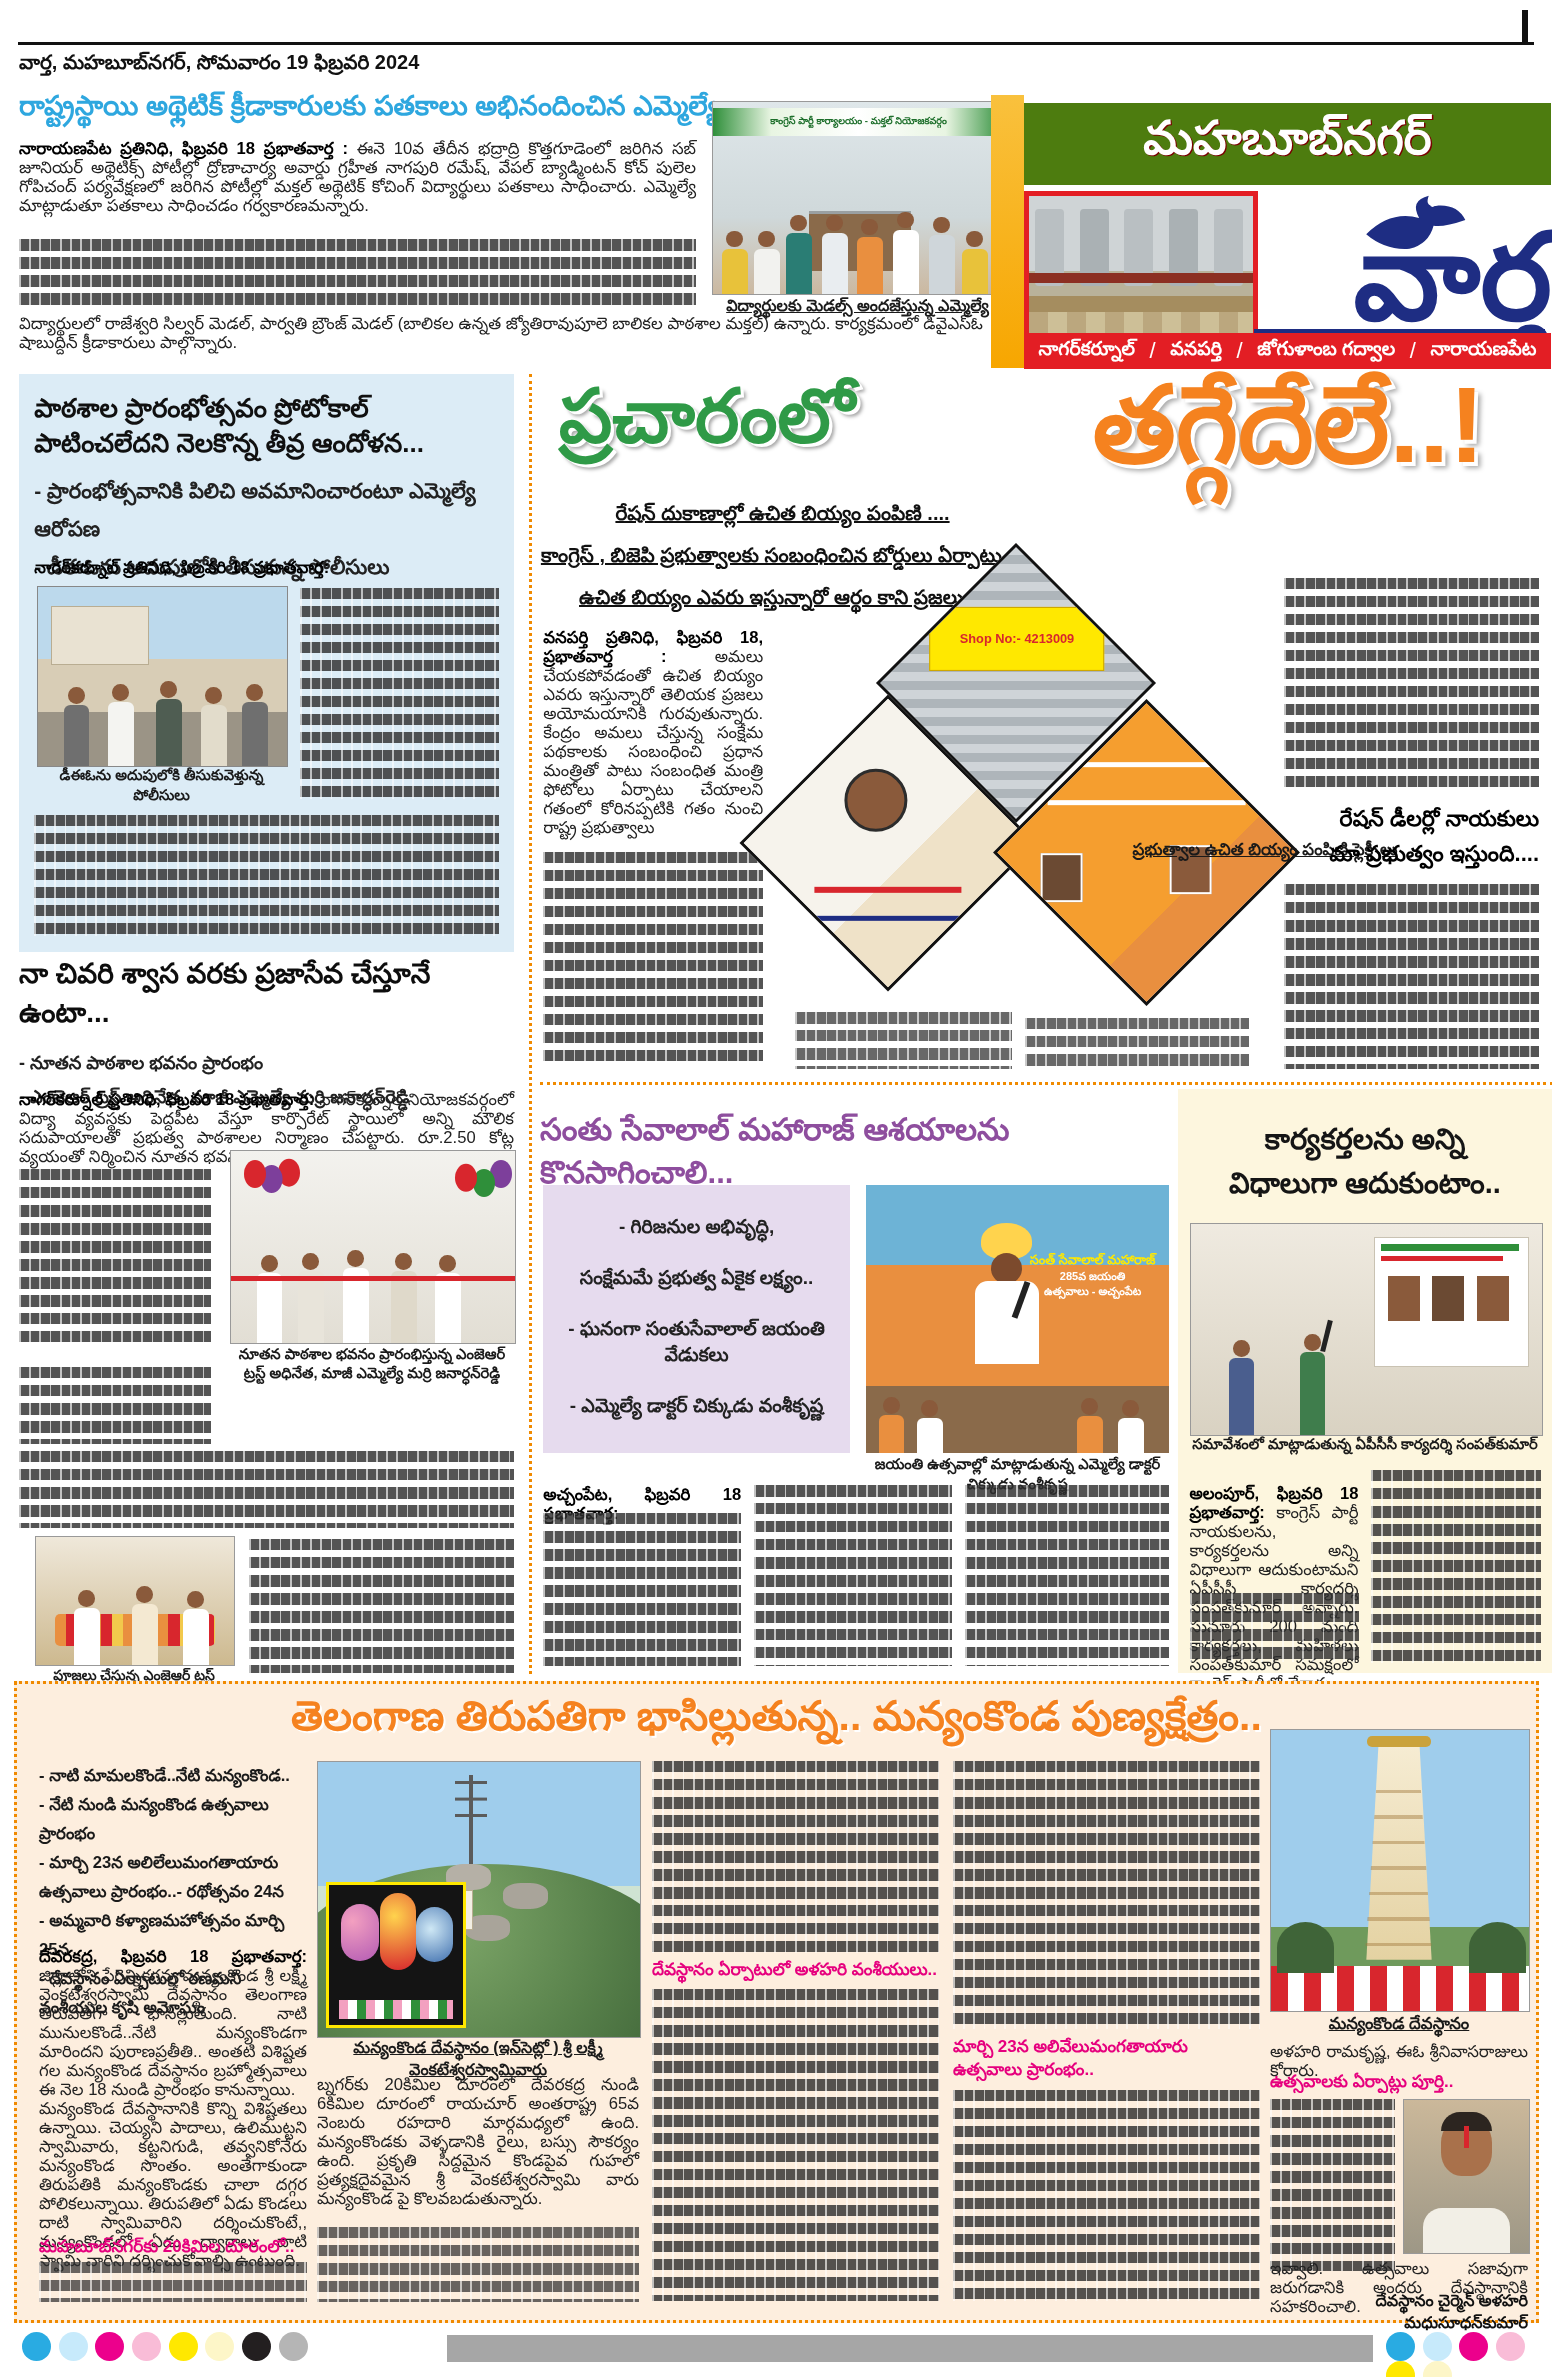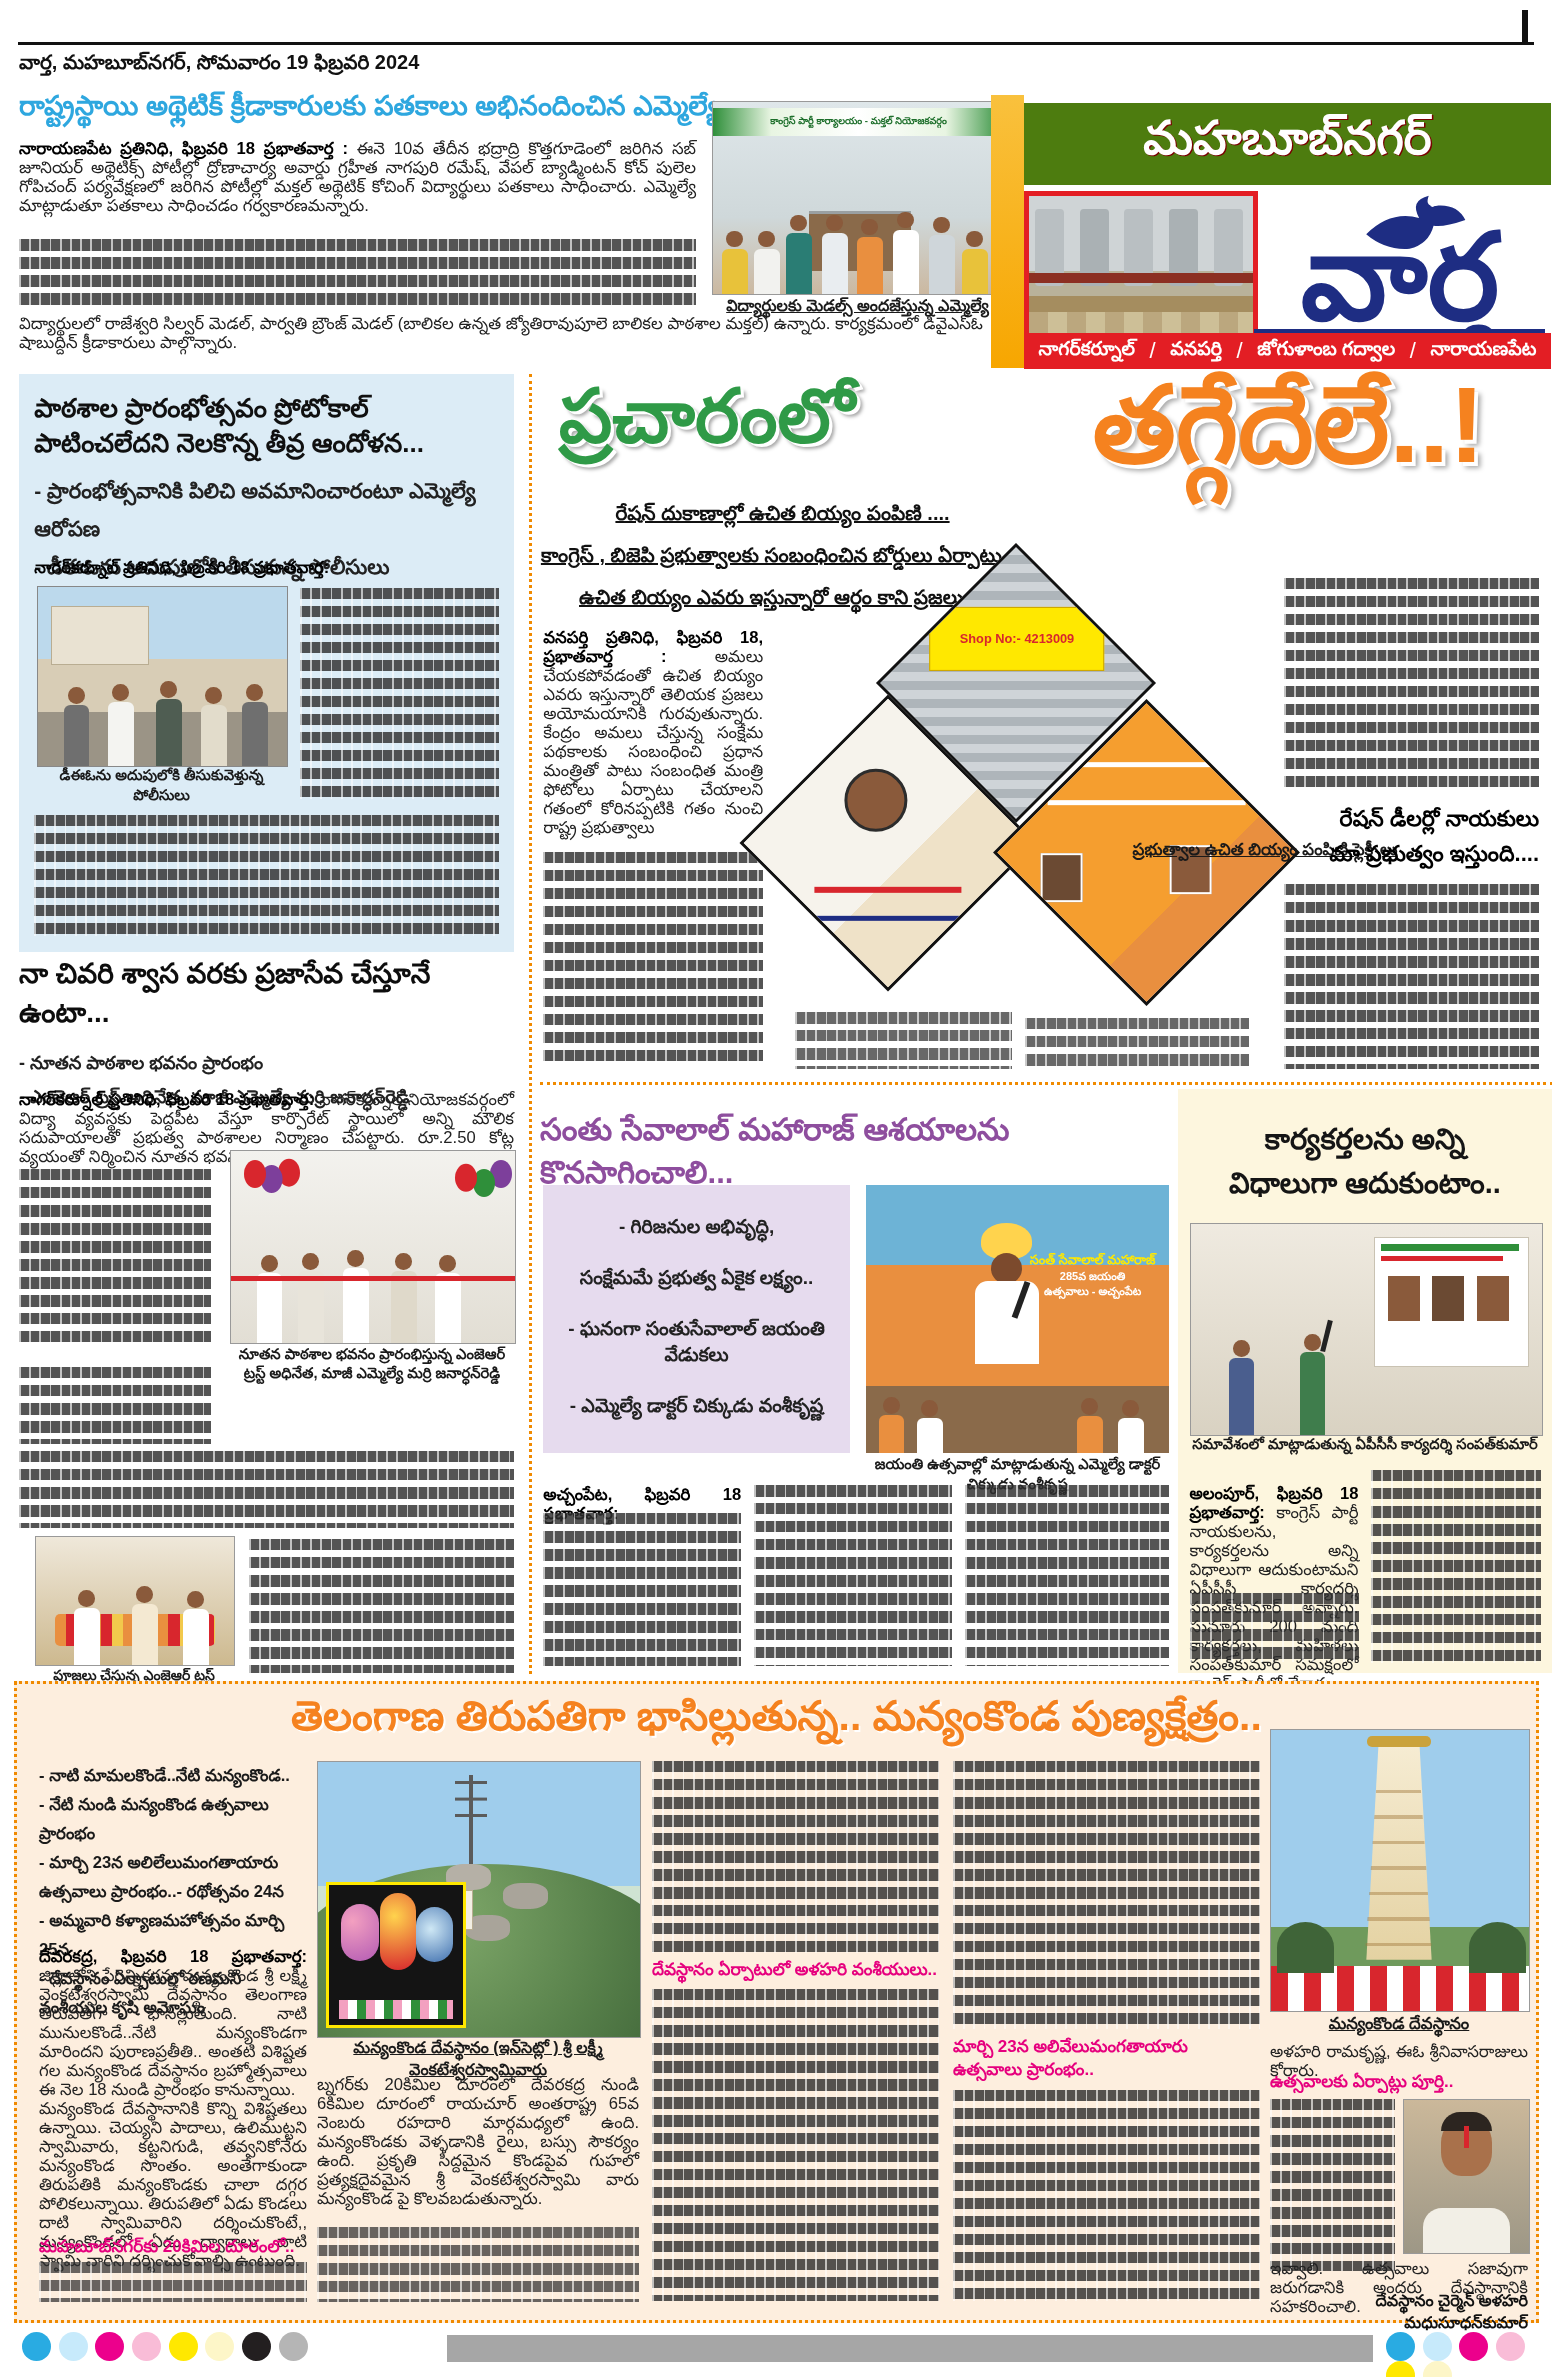--- a/index.html
+++ b/index.html
@@ -92,21 +92,21 @@
     <div class="abs photo" style="left:33px;top:96px;width:224px;height:167px;border:5.1px solid #e31e24;background:linear-gradient(#cfd4d6 0 45%,#b9b29a 45% 60%,#a58d5f 60%);">
       <div class="abs" style="left:6.4px;top:12.8px;width:29px;height:77px;background:#b9bfc2;border-radius:3.8px;box-shadow:45px 0 #aab1b4,89px 0 #b9bfc2,134px 0 #aab1b4,179px 0 #b9bfc2;"></div>
       <div class="abs" style="left:0;top:77px;width:100%;height:10.2px;background:#8c2f22;"></div>
       <div class="abs" style="left:0;bottom:0;width:100%;height:51px;background:repeating-linear-gradient(90deg,#bba77e 0 19px,#cdbf97 19px 38px);"></div>
     </div>
 
     <svg class="abs" viewBox="0 0 120 80" style="left:358px;top:96px;width:121px;height:77px;">
       <path d="M15 45 Q40 20 70 28 Q60 10 80 5 Q75 18 90 15 Q110 14 118 30 Q95 38 85 36 Q80 55 60 60 Q35 62 15 45 Z" fill="#1e2d83"></path>
       <circle cx="84" cy="14" r="2.5" fill="#fff"></circle>
     </svg>
-    <div class="abs" style="left:257px;top:96px;width:304px;height:147px;display:flex;align-items:flex-end;justify-content:center;">
+    <div class="abs" style="left:257px;top:96px;width:304px;height:147px;display:flex;align-items:flex-end;justify-content:flex-end;">
       <span style="font-size:121px;line-height:1;font-weight:bold;color:#1e2d83;">వార్త</span>
     </div>
     <div class="abs" style="left:263px;top:234px;width:291px;height:10.2px;background:#1e2d83;"></div>
 
     <div class="abs" style="left:33px;top:238px;width:527px;height:36px;background:#e31e24;display:flex;align-items:center;justify-content:space-evenly;">
       <span style="font-size:19px;font-weight:bold;color:#fff;">నాగర్‌కర్నూల్</span>
       <span style="color:#fff;font-size:22px;">/</span>
       <span style="font-size:19px;font-weight:bold;color:#fff;">వనపర్తి</span>
       <span style="color:#fff;font-size:22px;">/</span>
       <span style="font-size:19px;font-weight:bold;color:#fff;">జోగుళాంబ గద్వాల</span>

